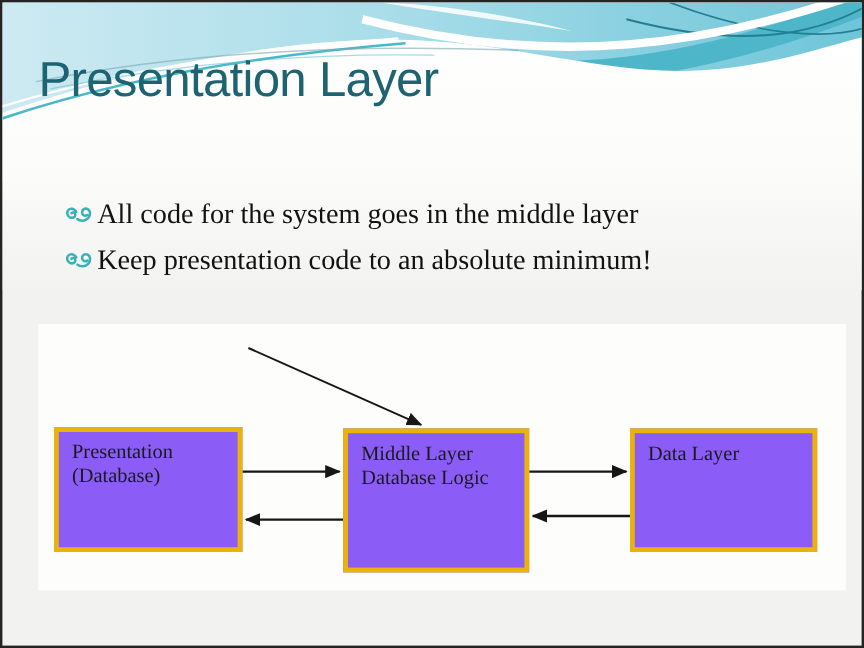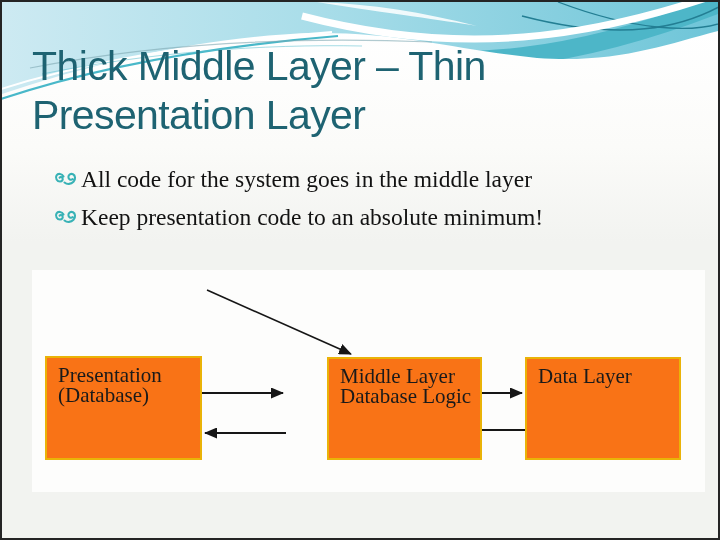--- a/index.html
+++ b/index.html
@@ -32,28 +32,28 @@
   }
   .bullet-glyph { position:absolute; left:0; top:10px; }
   .diagram-panel {
     position:absolute; left:30px; top:268px;
     width:673px; height:222px;
     background:#fdfdfc;
   }
   .arrow-layer { position:absolute; left:0; top:0; width:673px; height:222px; }
   .dbox {
     position:absolute; box-sizing:border-box;
-    background:#f97316; border:2px solid #eab308;
+    background:#8b5cf6; border:4px solid #eab308;
     padding:7px 6px 0 11px;
     font-family:"Liberation Serif", serif;
-    font-size:21px; line-height:20px; color:#1a1a1a;
+    font-size:17px; line-height:20px; color:#1a1a1a;
   }
   .dbox span { display:block; white-space:nowrap; }
   .dbox-presentation { left:13px;  top:86px; width:157px; height:104px; }
-  .dbox-middle       { left:254px; top:87px; width:155px; height:103px;margin-left:41px; }
+  .dbox-middle       { left:254px; top:87px; width:155px; height:120px; }
   .dbox-data         { left:493px; top:87px; width:156px; height:103px; }
 </style>
 </head>
 <body>
 
 <div class="slide">
 
   <svg class="header-wave" viewBox="0 0 718 240" preserveAspectRatio="none">
     <defs>
       <linearGradient id="sky" x1="0" y1="0" x2="1" y2="0">
@@ -74,21 +74,20 @@
     <path d="M 300,14 C 460,56 590,36 722,-10" stroke="#ffffff" stroke-width="7" fill="none"></path>
     <path d="M 315,0 C 390,12 440,18 475,24 C 420,10 370,2 315,0 Z" fill="#ffffff" opacity="0.85"></path>
     <path d="M 0,92 C 100,58 210,34 310,31 C 400,30 455,48 535,56 C 615,62 665,42 720,28 L 720,240 L 0,240 Z" fill="url(#whitefade)"></path>
     <path d="M -4,98 C 90,66 200,45 336,34" stroke="#49b8c9" stroke-width="2.2" fill="none"></path>
     <path d="M -4,88 C 90,58 200,40 330,30" stroke="#ffffff" stroke-width="2" fill="none"></path>
     <path d="M 28,66 C 150,42 280,34 430,40" stroke="#7da6b0" stroke-width="1.2" opacity="0.6" fill="none"></path>
     <path d="M 40,72 C 150,50 260,42 360,44" stroke="#5bc0cf" stroke-width="1" opacity="0.55" fill="none"></path>
   </svg>
 
   <h1 class="slide-title">
-    <span>Thick Middle Layer – Thin</span>
     <span>Presentation Layer</span>
   </h1>
 
   <ul class="bullet-list">
     <li class="bullet-item">
       <svg class="bullet-glyph" width="24" height="17" viewBox="0 0 24 17">
         <g stroke="#38b2b6" stroke-width="2.1" fill="none" stroke-linecap="round">
           <path d="M9.5,5.5 C8,2.5 4,2 2.5,4.5 C1,7 3,10.5 6,10.5 C8.2,10.5 9.2,8.6 8.5,7.1 C7.9,5.9 6.3,5.7 5.6,6.7"></path>
           <path d="M10.5,11.5 C13,13.6 17,13.4 19.5,10.8 C21.8,8.3 21.4,4.3 19,3.2 C16.8,2.2 14.4,3.6 14.4,6 C14.4,8.4 16.8,9.4 18.7,8.2"></path>
         </g>

